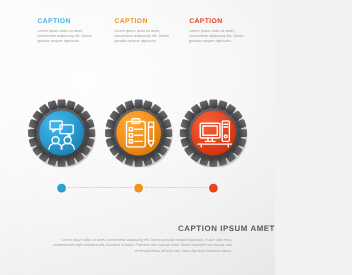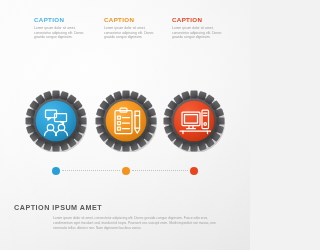--- a/index.html
+++ b/index.html
@@ -121,23 +121,23 @@
     border-radius: 50%;
   }
   .dot.d0 { left: 52px; }
   .dot.d1 { left: 122px; }
   .dot.d2 { left: 190px; }
 
   
   .footer {
     position: absolute;
     top: 203px;
-    left: 14px;
-    width: 250px;
-    text-align: left;
+    left: 0;
+    width: 250px;
+    text-align: right;
   }
   .footer-title {
     font-size: 7.2px;
     font-weight: bold;
     letter-spacing: 0.5px;
     color: #5a5a5a;
     margin: 0 0 4px 0;
   }
   .footer-body {
     font-size: 3.3px;

